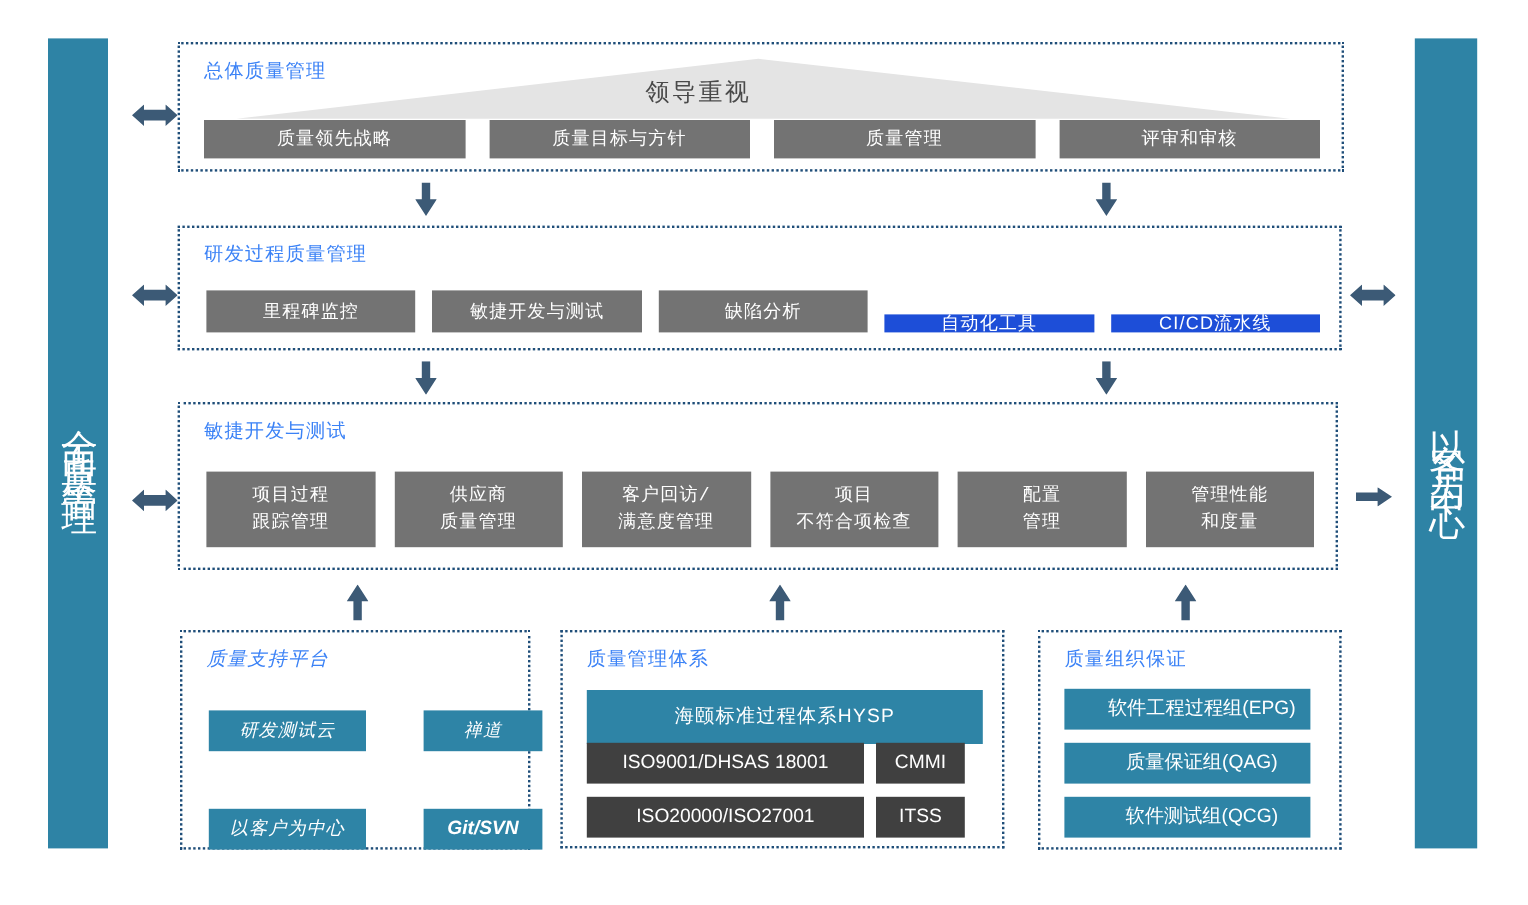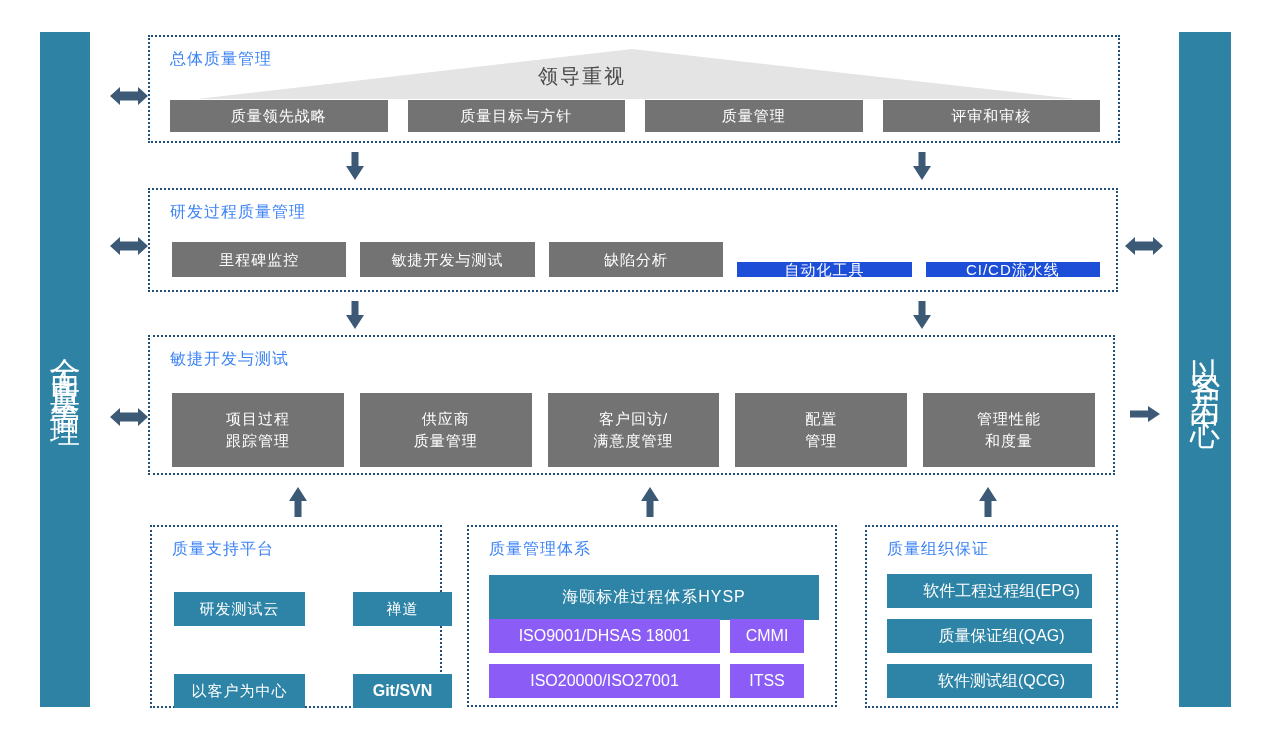--- a/index.html
+++ b/index.html
@@ -12,53 +12,53 @@
   .vbar-left  { left:40px;  width:50px; }
   .vbar-right { left:1179px; width:52px; }
   .vbar span { writing-mode:vertical-rl; text-orientation:upright; font-size:30px;
                letter-spacing:12px; line-height:1; }
 
   
   .dbox { position:absolute; border:2px dotted #1f4e79; background:#fff; }
   #box-top     { left:148px; top:35px;  width:972px; height:108px; }
   #box-dev     { left:148px; top:188px; width:970px; height:104px; }
   #box-impl    { left:148px; top:335px; width:967px; height:140px; }
-  #box-support { left:150px; top:525px; width:292px; height:183px; }
+  #box-support { left:150px; top:525px; width:292px; height:183px;font-style:italic; }
   #box-system  { left:467px; top:525px; width:370px; height:182px; }
   #box-org     { left:865px; top:525px; width:253px; height:183px; }
 
   .box-title { position:absolute; left:20px; top:12px; font-size:16px; color:#3b82f6;
                letter-spacing:1px; z-index:2; }
 
   .tri-svg { position:absolute; left:0; top:0; z-index:0; }
   .leadership { position:absolute; left:388px; top:26px; width:200px; text-align:left;
                 font-size:20px; color:#4a4a4a; z-index:1; letter-spacing:2px; }
 
   .btn-row { position:absolute; display:flex; z-index:1; }
   #box-top  .btn-row { left:20px; right:18px; top:63px;  height:32px; gap:20px; }
   #box-dev  .btn-row { left:22px; right:16px; top:52px;  height:35px; gap:14px; }
-  #box-impl .btn-row { left:22px; right:18px; top:56px;  height:74px; gap:16px; }
+  #box-impl .btn-row { left:22px; right:18px; top:56px;  height:63px; gap:16px;font-family:Liberation Mono, monospace; }
 
   .chip { flex:1; background:#737373; color:#fff; font-size:15px;
           display:flex; align-items:center; justify-content:center; text-align:center;
           white-space:pre-line; line-height:1.45; letter-spacing:1px; }
   .chip.teal { background:#1d4ed8;margin-top:20px; }
   .chip.bold { font-weight:bold; font-size:16px; letter-spacing:0; }
 
   
   .support-grid { position:absolute; left:22px; top:65px; display:grid;
                   grid-template-columns:131px 99px; column-gap:16px; row-gap:16px;gap:48px; }
   .support-grid .chip { height:34px; background:#2e84a6; flex:none; }
 
   .sys-headline { position:absolute; left:20px; top:48px; width:330px; height:45px;
                   background:#2e84a6; color:#fff; font-size:16px; letter-spacing:1px;
                   display:flex; align-items:center; justify-content:center; }
   .sys-grid { position:absolute; left:20px; top:92px; display:grid;
               grid-template-columns:231px 74px; column-gap:10px; row-gap:11px; }
-  .sys-grid .chip { height:34px; background:#8b5cf6; flex:none; font-size:16px; letter-spacing:0; }
+  .sys-grid .chip { height:34px; background:#404040; flex:none; font-size:16px; letter-spacing:0; }
 
   .org-list { position:absolute; left:20px; top:47px; display:grid; width:205px;
               grid-auto-rows:34px; row-gap:11px; }
   .org-list .chip { background:#2e84a6; flex:none; font-size:16px; letter-spacing:0;padding-left:24px; }
 
   
   .arr { position:absolute; line-height:0; }
   .arr svg { display:block; }
   .arr path { fill:#3c5a76; }
 </style>
@@ -101,20 +101,22 @@
 
   <section class="dbox" id="box-impl">
     <div class="box-title">敏捷开发与测试</div>
     <div class="btn-row">
         <div class="chip">项目过程
 跟踪管理</div>
         <div class="chip">供应商
 质量管理</div>
         <div class="chip">客户回访/
 满意度管理</div>
+        <div class="chip">项目
+不符合项检查</div>
         <div class="chip">配置
 管理</div>
         <div class="chip">管理性能
 和度量</div>
       </div>
   </section>
 
   <section class="dbox" id="box-support">
     <div class="box-title">质量支持平台</div>
     <div class="support-grid">

